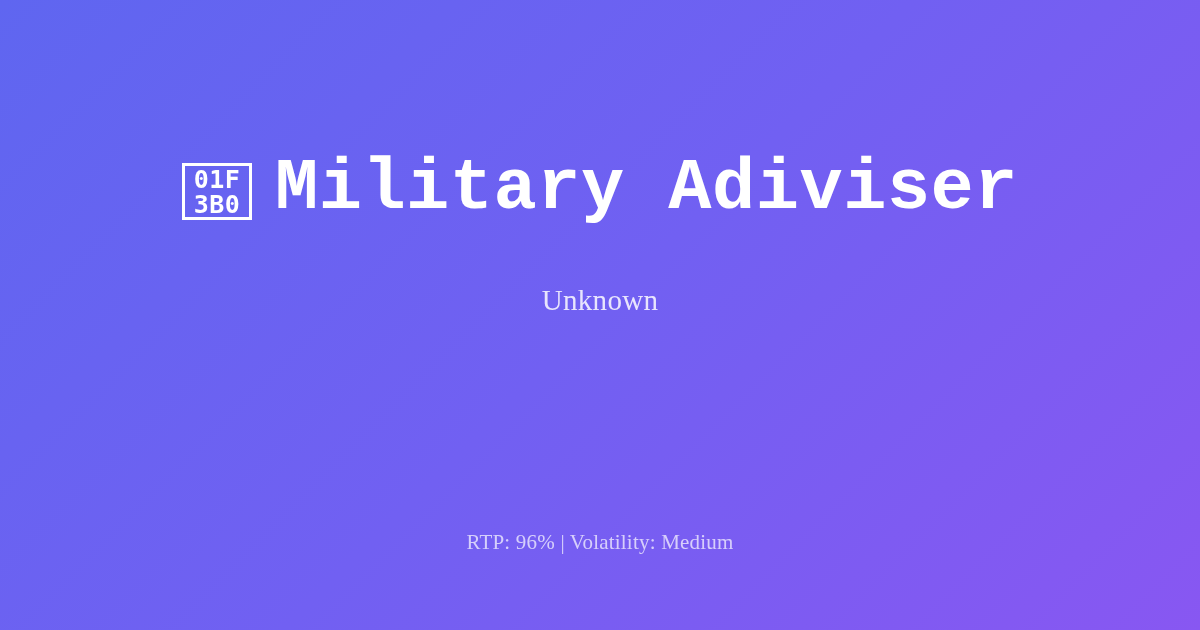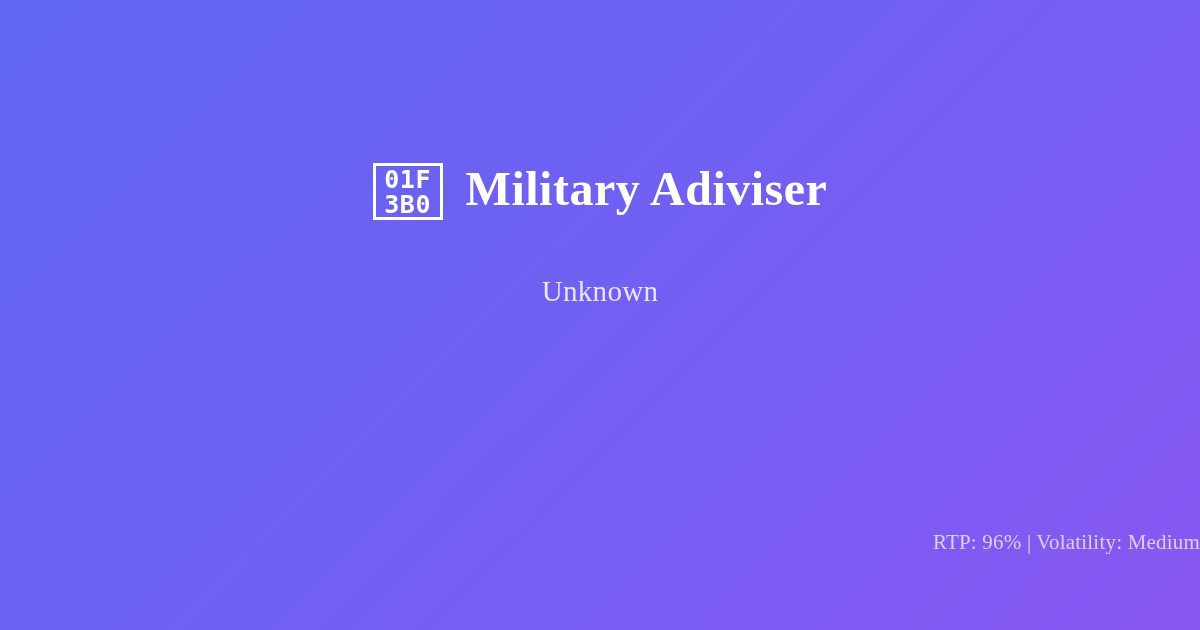--- a/index.html
+++ b/index.html
@@ -75,23 +75,23 @@
   }
 
   .glyph-box .hex-row {
     display: block;
     height: 25px;
     line-height: 25px;
   }
 
   .page-title {
     margin: 0;
-    font-family: Liberation Serif, serif;
+    font-family: Liberation Mono, monospace;
     font-weight: 700;
-    font-size: 48px;
+    font-size: 72px;
     line-height: 1.05;
     color: #ffffff;
     letter-spacing: 0.5px;
     white-space: nowrap;
   }
 
   .subtitle {
     margin: 0;
     margin-top: 56px;
     font-family: "Liberation Serif", "DejaVu Serif", serif;
@@ -102,21 +102,21 @@
     text-align: center;
     letter-spacing: 0.3px;
   }
 
   
   .meta-footer {
     position: absolute;
     left: 0;
     right: 0;
     top: 529px;
-    text-align: right;
+    text-align: center;
   }
 
   .meta-text {
     font-family: "Liberation Serif", "DejaVu Serif", serif;
     font-weight: 400;
     font-size: 21px;
     line-height: 26px;
     color: rgba(255, 255, 255, 0.70);
     letter-spacing: 0.2px;
     white-space: nowrap;

